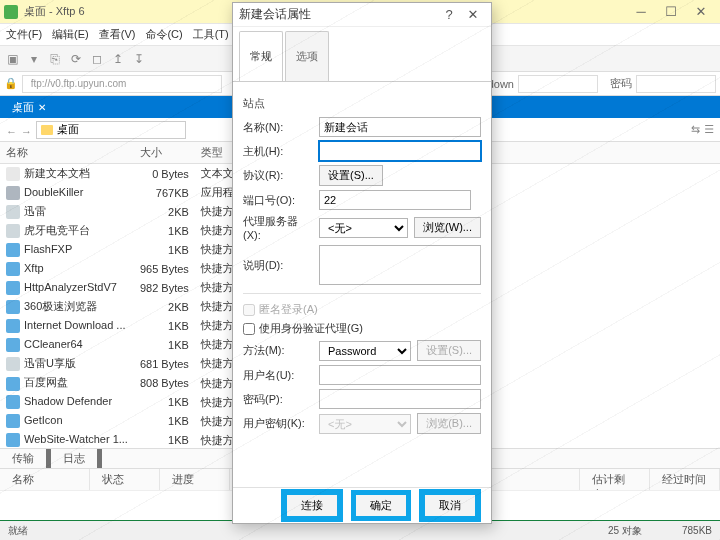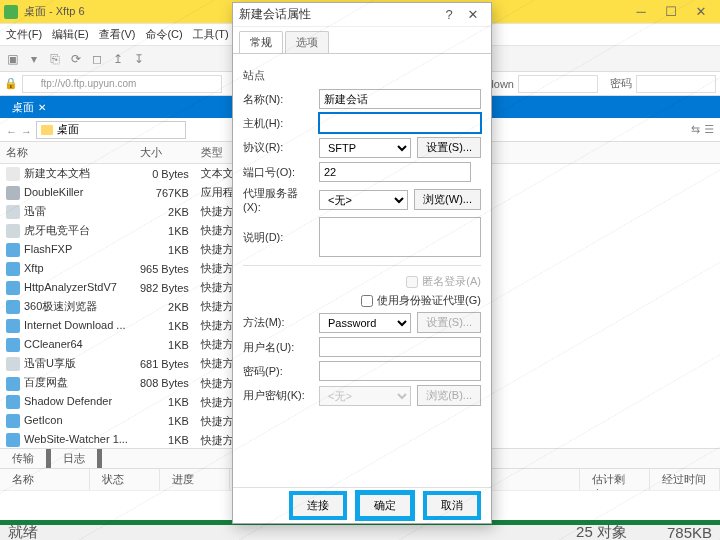--- a/index.html
+++ b/index.html
@@ -1,34 +1,34 @@
 <!DOCTYPE html>
 <html><head>
 <meta charset="utf-8">
 <style>
 * { margin: 0; padding: 0; box-sizing: border-box; font-family: "Microsoft YaHei", "Segoe UI", sans-serif; }
 body { width: 720px; height: 540px; background: #f0f0f0; font-size: 11px; position: relative; overflow: hidden; }
 
 
 .main-window { width: 100%; height: 100%; display: flex; flex-direction: column; background: #fff; }
-.titlebar { height: 24px; background: #fde047; display: flex; align-items: center; padding: 0 4px; border-bottom: 1px solid #e5e5e5; }
+.titlebar { height: 24px; background: #fef9c3; display: flex; align-items: center; padding: 0 4px; border-bottom: 1px solid #e5e5e5; }
 .titlebar .app-icon { width: 14px; height: 14px; background: #4caf50; border-radius: 2px; margin-right: 6px; }
 .titlebar .title { flex: 1; color: #555; font-size: 11px; }
 .titlebar .win-controls { display: flex; }
 .titlebar .win-btn { width: 30px; height: 20px; display: flex; align-items: center; justify-content: center; color: #666; font-size: 13px; }
 
 .menubar { height: 22px; display: flex; align-items: center; padding: 0 6px; gap: 10px; color: #333; background: #fff; border-bottom: 1px solid #e5e5e5; }
 .menubar span { cursor: default; }
 
 .toolbar { height: 26px; background: #f5f5f5; display: flex; align-items: center; padding: 0 4px; gap: 3px; border-bottom: 1px solid #ddd; }
 .tool-icon { width: 18px; height: 18px; display: inline-flex; align-items: center; justify-content: center; color: #888; font-size: 12px; }
 
 .addressbar { height: 24px; display: flex; align-items: center; padding: 2px 4px; gap: 4px; background: #fff; border-bottom: 1px solid #ddd; }
 .addressbar .lock { color: #aaa; }
-.addressbar .url-input { flex: 0 0 200px; border: 1px solid #ddd; height: 18px; padding: 0 18px; color: #999; font-size: 10px; }
+.addressbar .url-input { flex: 0 0 200px; border: 1px solid #ddd; height: 18px; padding: 0 8px; color: #999; font-size: 10px; }
 .addressbar .spacer { flex: 1; }
 .addressbar .field-label { color: #666; margin-left: 8px; }
 .addressbar .small-input { width: 80px; border: 1px solid #ddd; height: 18px; padding: 0 4px; font-size: 10px; }
 
 .tabs-row { height: 22px; background: #0078d4; display: flex; align-items: flex-end; }
 .tab { background: #0078d4; color: #fff; padding: 3px 12px; font-size: 11px; display: flex; align-items: center; gap: 4px; }
 .tab .close { font-size: 10px; }
 
 .content-area { flex: 1; display: flex; flex-direction: column; min-height: 0; }
 .path-row { height: 24px; display: flex; align-items: center; padding: 2px 6px; gap: 4px; border-bottom: 1px solid #ddd; }
@@ -47,49 +47,49 @@
 .ic-lnk { background: #cfd8dc; }
 .ic-app { background: #5dade2; }
 
 .bottom-tabs { height: 20px; display: flex; align-items: center; border-top: 1px solid #ddd; background: #fafafa; }
 .bottom-tabs .btab { padding: 2px 12px; border-right: 5px solid #737373; color: #555; }
 
 .transfer-header { height: 22px; display: flex; border-top: 1px solid #ddd; background: #fafafa; }
 .transfer-header .th { padding: 3px 12px; border-right: 1px solid #e5e5e5; color: #555; font-size: 11px; }
 .transfer-body { height: 30px; background: #fff; border-top: 1px solid #eee; }
 
-.statusbar { height: 20px; display: flex; align-items: center; padding: 0 8px; background: #f0f0f0; border-top: 5px solid #15803d; color: #555; font-size: 15px; }
+.statusbar { height: 20px; display: flex; align-items: center; padding: 0 8px; background: #f0f0f0; border-top: 1px solid #15803d; color: #555; font-size: 10px; }
 .statusbar .spacer { flex: 1; }
 .dialog { position: absolute; left: 232px; top: 2px; width: 260px; height: 522px; background: #fff; border: 1px solid #aaa; box-shadow: 2px 4px 14px rgba(0,0,0,0.25); display: flex; flex-direction: column; }
 .dialog-titlebar { height: 24px; display: flex; align-items: center; padding: 0 6px; border-bottom: 1px solid #eee; }
 .dialog-titlebar .title { flex: 1; color: #333; font-size: 12px; }
 .dialog-titlebar .tbtn { width: 24px; text-align: center; color: #555; font-size: 13px; }
 
 .dialog-tabs { display: flex; gap: 2px; padding: 4px 6px 0 6px; border-bottom: 1px solid #ccc; }
-.dialog-tabs .dtab { padding: 3px 10px; border: 1px solid #ccc; border-bottom: none; background: #fff; font-size: 11px; color: #333; border-radius: 2px 2px 0 0; }
+.dialog-tabs .dtab { padding: 17px 10px; border: 1px solid #ccc; border-bottom: none; background: #fff; font-size: 11px; color: #333; border-radius: 2px 2px 0 0; }
 .dialog-tabs .dtab.inactive { background: #f4f4f4; color: #666; }
 
 .dialog-body { flex: 1; padding: 8px 10px; overflow: auto; color: #333; }
 .section-label { color: #444; margin: 6px 0 6px 0; }
 .form-row { display: flex; align-items: center; margin: 4px 0; gap: 6px; }
 .form-row .lbl { width: 70px; color: #333; }
 .form-row input[type=text], .form-row select { flex: 1; border: 1px solid #b5b5b5; height: 20px; padding: 0 4px; font-size: 11px; background: #fff; }
 .form-row input.port { flex: 0 0 56px; }
 .form-row .btn-small { border: 1px solid #b5b5b5; background: #f4f4f4; padding: 2px 8px; font-size: 11px; }
 .form-row textarea { flex: 1; border: 1px solid #b5b5b5; height: 40px; font-size: 11px; resize: none; }
 .focused { border: 1px solid #0078d4 !important; outline: 1px solid #0078d4; }
 
 .form-row input.dis, .form-row select.dis, .btn-small.dis { background: #f6f6f6; color: #aaa; }
 .hr { border-top: 1px solid #e0e0e0; margin: 8px 0; }
-.check-row { display: flex; align-items: center; gap: 4px; margin: 4px 0; justify-content: flex-end; }
+.check-row { display: flex; align-items: center; gap: 4px; margin: 4px 0; }
 .check-row input { width: 12px; height: 12px; }
 .check-row .dis-text { color: #aaa; }
 
 .dialog-footer { height: 36px; border-top: 1px solid #e0e0e0; display: flex; align-items: center; justify-content: flex-end; gap: 8px; padding: 0 10px; }
-.dialog-footer button { border: 4px solid #0ea5e9; background: #f4f4f4; padding: 3px 14px; font-size: 11px; }
+.dialog-footer button { border: 6px solid #0ea5e9; background: #f4f4f4; padding: 3px 14px; font-size: 11px; }
 .dialog-footer button.primary { border: 5px solid #0ea5e9; color: #000; }
 
 
 .watermark { position:absolute; inset:0; pointer-events:none; opacity:0.04; background:repeating-linear-gradient(-30deg, #000 0 1px, transparent 1px 80px); }
 </style>
 </head>
 <body>
 
 <div class="main-window">
   <div class="titlebar">
@@ -298,21 +298,20 @@
     <div class="form-row">
       <span class="lbl">名称(N):</span>
       <input type="text" value="新建会话" style="">
     </div>
     <div class="form-row">
       <span class="lbl">主机(H):</span>
       <input type="text" class="focused" value="" style="">
     </div>
     <div class="form-row">
       <span class="lbl">协议(R):</span>
-      <select><option>SFTP</option></select>
       <button class="btn-small">设置(S)...</button>
     </div>
     <div class="form-row">
       <span class="lbl">端口号(O):</span>
       <input type="text" class="port" value="22" style="">
     </div>
     <div class="form-row">
       <span class="lbl">代理服务器(X):</span>
       <select><option>&lt;无&gt;</option></select>
       <button class="btn-small">浏览(W)...</button>

